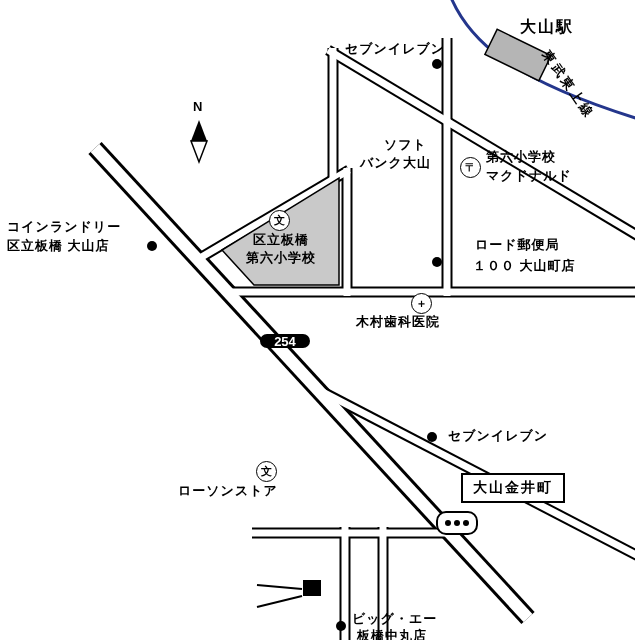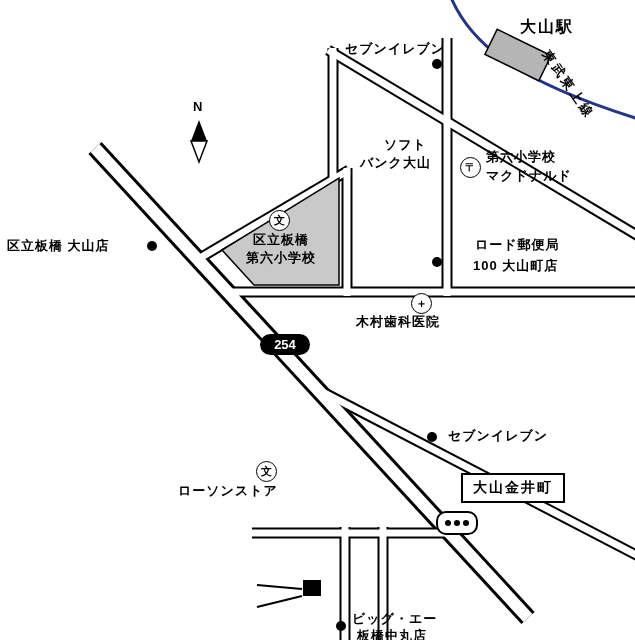--- a/index.html
+++ b/index.html
@@ -13,21 +13,21 @@
   .lbl-station { font-size:16px; letter-spacing:2px; }
   .lbl-site { font-size:31px; letter-spacing:8px; }
   .lbl-rail { transform:rotate(55deg); transform-origin:0 0; letter-spacing:3px; }
   .dot { position:absolute; width:10px; height:10px; border-radius:50%; background:#000; }
   .sym {
     position:absolute; width:19px; height:19px; border:1.5px solid #000; border-radius:50%;
     background:#fff; display:flex; align-items:center; justify-content:center;
     font-size:11px; font-weight:700; line-height:1;
   }
   .badge {
-    position:absolute; left:260px; top:334px; min-width:42px; height:21px; border-radius:11px;
+    position:absolute; left:260px; top:334px; min-width:42px; height:14px; border-radius:11px;
     background:#000; color:#fff; display:flex; align-items:center; justify-content:center;
     font-size:13px; font-weight:700; padding:0 4px;
   }
   .town-box {
     position:absolute; left:461px; top:473px; background:#fff; border:2px solid #000;
     padding:4px 10px; font-size:14px; font-weight:700; letter-spacing:2px;
   }
   .tl {
     position:absolute; left:436px; top:511px; width:38px; height:20px; background:#fff;
     border:2px solid #000; border-radius:10px; display:flex; align-items:center;
@@ -92,30 +92,31 @@
   <div class="lbl" style="left:345px;top:42px">セブンイレブン</div>
   <div class="dot" style="left:432px;top:59px"></div>
 
   <div class="lbl" style="left:384px;top:138px">ソフト</div>
   <div class="lbl" style="left:360px;top:156px">バンク大山</div>
 
   <div class="sym" style="left:460px;top:157px">〒</div>
   <div class="lbl" style="left:486px;top:150px">第六小学校</div>
   <div class="lbl" style="left:486px;top:169px">マクドナルド</div>
 
+  <div class="lbl" style="left:7px;top:220px">コインランドリー</div>
   <div class="lbl" style="left:7px;top:239px">区立板橋 大山店</div>
   <div class="dot" style="left:147px;top:241px"></div>
 
   <div class="sym" style="left:269px;top:210px">文</div>
   <div class="lbl" style="left:253px;top:233px">区立板橋</div>
   <div class="lbl" style="left:246px;top:251px">第六小学校</div>
 
   <div class="dot" style="left:432px;top:257px"></div>
   <div class="lbl" style="left:475px;top:238px">ロード郵便局</div>
-  <div class="lbl" style="left:473px;top:259px">100 大山町店</div>
+  <div class="lbl" style="left:473px;top:259px">１００ 大山町店</div>
 
   <div class="sym" style="left:411px;top:293px">＋</div>
   <div class="lbl" style="left:356px;top:315px">木村歯科医院</div>
 
   <div class="badge">254</div>
 
   <div class="dot" style="left:427px;top:432px"></div>
   <div class="lbl" style="left:448px;top:429px">セブンイレブン</div>
 
   <div class="sym" style="left:256px;top:461px">文</div>

